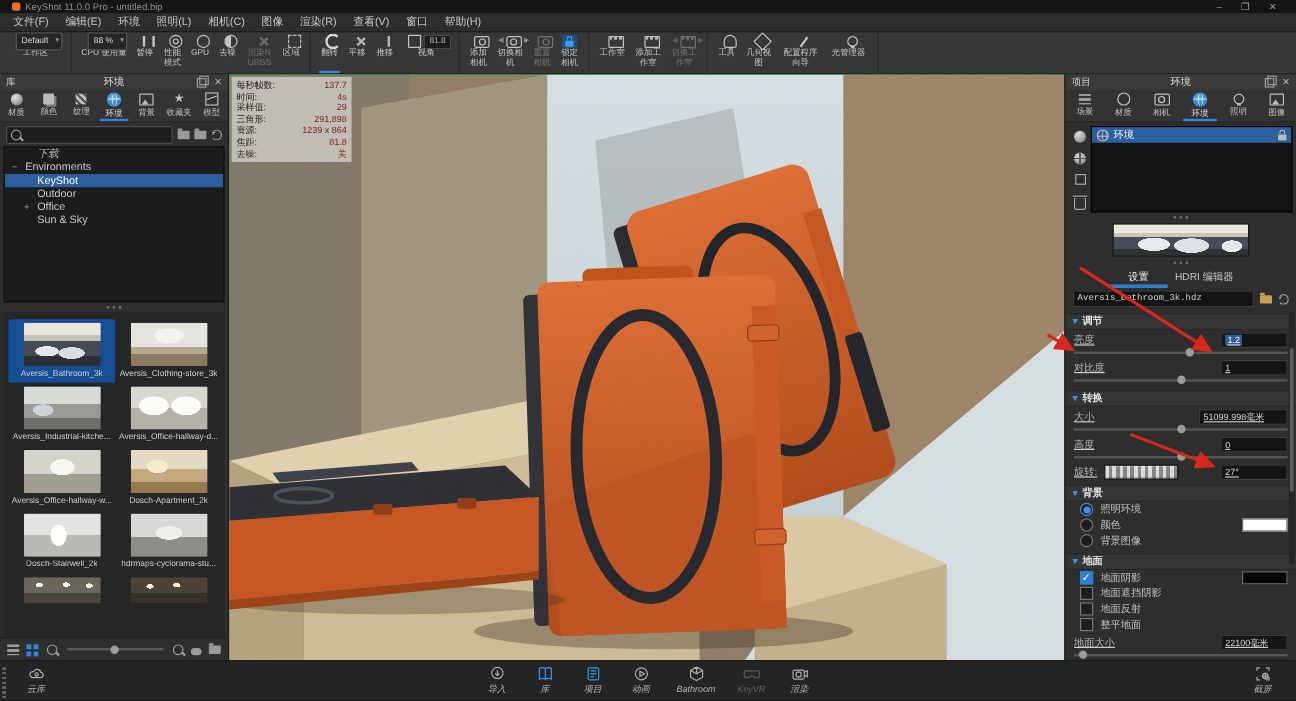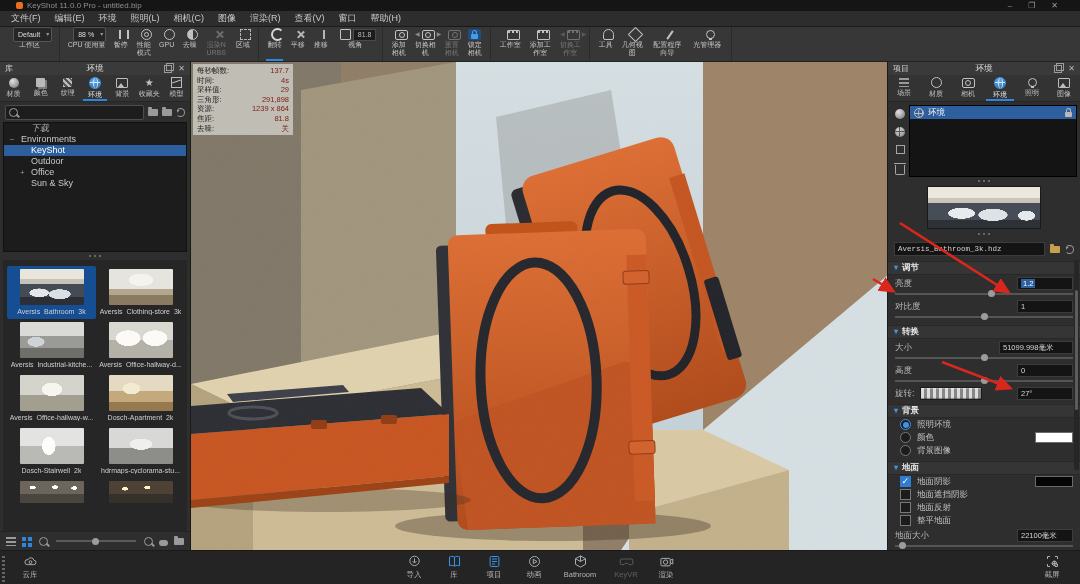--- a/index.html
+++ b/index.html
@@ -1,19 +1,19 @@
 <!DOCTYPE html>
 <html><head>
 <meta charset="utf-8">
 <style>
   html,body{margin:0;padding:0;background:#000;}
   .root{position:relative;width:1080px;height:584px;background:#1e1e1e;overflow:hidden;
         font-family:"Liberation Sans",sans-serif;color:#ccc;-webkit-font-smoothing:antialiased;}
   
-  .titlebar{height:11px;background:#151515;display:flex;align-items:center;padding:0 14px;font-size:8px;color:#8f8f8f;justify-content:space-between;}
+  .titlebar{height:11px;background:#151515;display:flex;align-items:center;padding:0 8px;font-size:8px;color:#8f8f8f;justify-content:space-between;}
   .app-icon{width:7px;height:7px;background:#e8701f;border-radius:2px;margin:0 4px 0 2px;flex:none;}
   .win-controls{margin-left:auto;display:flex;gap:16px;padding-right:8px;color:#9a9a9a;font-size:8px;line-height:11px;}
   .win-controls span{cursor:default;}
   
   .menubar{height:15px;background:#2d2d2d;display:flex;align-items:center;font-size:9px;color:#c9c9c9;padding-left:4px;border-bottom:1px solid #1a1a1a;}
   .menu-item{padding:0 7px;line-height:15px;}
   
   .toolbar{height:34px;background:#373737;display:flex;align-items:stretch;border-bottom:1px solid #222;}
   .tgroup{display:flex;align-items:stretch;padding:0 4px;border-right:1px solid #2a2a2a;}
   .tbtn{display:flex;flex-direction:column;align-items:center;padding:2px 3px 0;position:relative;}
@@ -156,21 +156,21 @@
                radial-gradient(ellipse 14px 8px at 88% 70%,#e6e9ec 0 60%,transparent 62%),
                linear-gradient(180deg,#ece7dc 0 26%,#cac5bb 26% 40%,#474d56 40% 80%,#2e3237 80%);}
   .subtabs{height:15px;display:flex;justify-content:center;gap:18px;align-items:center;font-size:8.5px;color:#c5c5c5;flex:none;}
   .subtab{position:relative;padding:0 2px;}
   .subtab.on{color:#eee;}
   .subtab.on::after{content:"";position:absolute;left:-14px;right:-14px;bottom:-3px;height:2.5px;background:#2f7cd0;}
   .filerow{height:16px;display:flex;align-items:center;gap:5px;padding:3px 6px 0;flex:none;}
   .filefield{flex:1;height:12px;background:#141414;border:1px solid #3c3c3c;font-size:7.5px;color:#cfcfcf;display:flex;align-items:center;padding:0 3px;white-space:nowrap;overflow:hidden;font-family:"Liberation Mono",monospace;}
   .sec{display:flex;align-items:center;gap:4px;height:12px;background:#353535;border-top:1px solid #282828;border-bottom:1px solid #282828;padding:0 6px;margin-top:4px;font-size:8.5px;color:#e4e4e4;font-weight:bold;flex:none;}
   .chev{color:#3f93e2;font-size:8px;line-height:8px;}
-  .prow{display:flex;align-items:center;padding:0 7px;height:13px;margin-top:2px;flex:none;}
+  .prow{display:flex;align-items:center;padding:0 7px;height:13px;margin-top:2px;flex:none;text-decoration:underline;}
   .plabel{font-size:8.5px;color:#b8b8b8;white-space:nowrap;}
   .pfield{margin-left:auto;background:#141414;border:1px solid #3c3c3c;min-width:48px;height:11px;font-size:7.5px;color:#d5d5d5;display:flex;align-items:center;padding:0 3px;}
   .pfield.wide{min-width:66px;}
   .seltext{background:#2d5f9f;color:#fff;padding:0 2px;}
   .pslider{height:8px;margin:0 7px;position:relative;flex:none;}
   .pslider::before{content:"";position:absolute;left:0;right:0;top:3px;height:2px;background:#555;}
   .shandle{position:absolute;top:0;width:7px;height:7px;border-radius:50%;background:#9c9c9c;left:calc(50% - 3px);}
   .shandle.left{left:4px;}
   .dial{width:60px;height:11px;border:1px solid #1b1b1b;margin-left:6px;background:repeating-linear-gradient(90deg,#dcdcdc 0 3px,#868686 3px 6px);box-shadow:inset 0 1px 1px rgba(255,255,255,.35), inset 0 -1px 1px rgba(0,0,0,.35);flex:none;}
   .optrow{display:flex;align-items:center;padding:0 7px 0 12px;height:13px;flex:none;font-size:8.5px;color:#c2c2c2;}
@@ -183,21 +183,21 @@
   .swatch{margin-left:auto;width:36px;height:9px;border:1px solid #6a6a6a;flex:none;}
   .pscroll{position:absolute;right:1px;top:198px;width:5px;height:210px;background:#262626;border-radius:3px;}
   .pscroll::after{content:"";position:absolute;left:1px;right:1px;top:30px;height:120px;background:#5d5d5d;border-radius:3px;}
   
   .arrows{position:absolute;left:870px;top:170px;width:210px;height:240px;pointer-events:none;z-index:50;}
   
   .bottombar{height:36px;background:#242424;display:flex;align-items:stretch;position:relative;border-top:1px solid #1a1a1a;}
   .drag-dots{position:absolute;left:2px;top:5px;width:3px;height:26px;background:repeating-linear-gradient(180deg,#666 0 2px,transparent 2px 4px);}
   .bbtn{width:40px;display:flex;flex-direction:column;align-items:center;padding-top:3px;gap:1px;position:relative;color:#a8adb1;}
   .bbtn svg{width:15px;height:15px;stroke:currentColor;fill:none;stroke-width:1.6;}
-  .bbtn .blab{font-size:7.5px;color:#b5b5b5;white-space:nowrap;}
+  .bbtn .blab{font-size:7.5px;color:#b5b5b5;white-space:nowrap;font-style:italic;}
   .bbtn.on{color:#3a95ea;}
   .bbtn.on::after{content:"";position:absolute;left:3px;right:3px;bottom:0;height:3px;background:#2f86e0;}
   .bbtn.dim{opacity:.4;}
   .bcenter{position:absolute;left:50%;transform:translateX(-50%);display:flex;height:100%;}
   .bleft{position:absolute;left:10px;top:0;height:100%;display:flex;}
   .bright{position:absolute;right:8px;top:0;height:100%;display:flex;}
 </style>
 </head>
 <body>
 
@@ -667,20 +667,24 @@
             <i></i>
             <i></i>
             <i></i>
           </div>
         <div class="preview"></div>
         <div class="dots">
             <i></i>
             <i></i>
             <i></i>
           </div>
+        <div class="subtabs">
+          <span class="subtab on">设置</span>
+          <span class="subtab">HDRI 编辑器</span>
+        </div>
         <div class="filerow">
           <div class="filefield">Aversis_Bathroom_3k.hdz</div>
           <span class="ic ic-folder2 gold"></span>
           <span class="ic ic-refresh"></span>
         </div>
 
         <div class="sec">
             <span class="chev">▾</span>
             <span>调节</span>
           </div>

